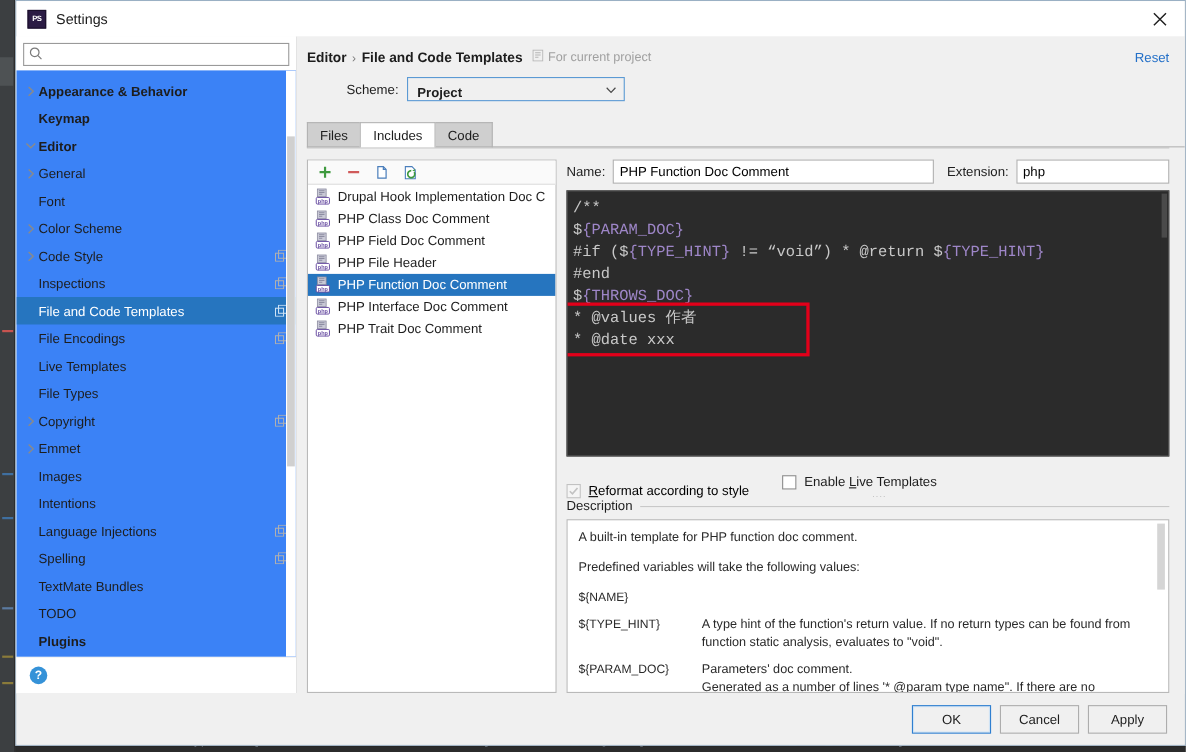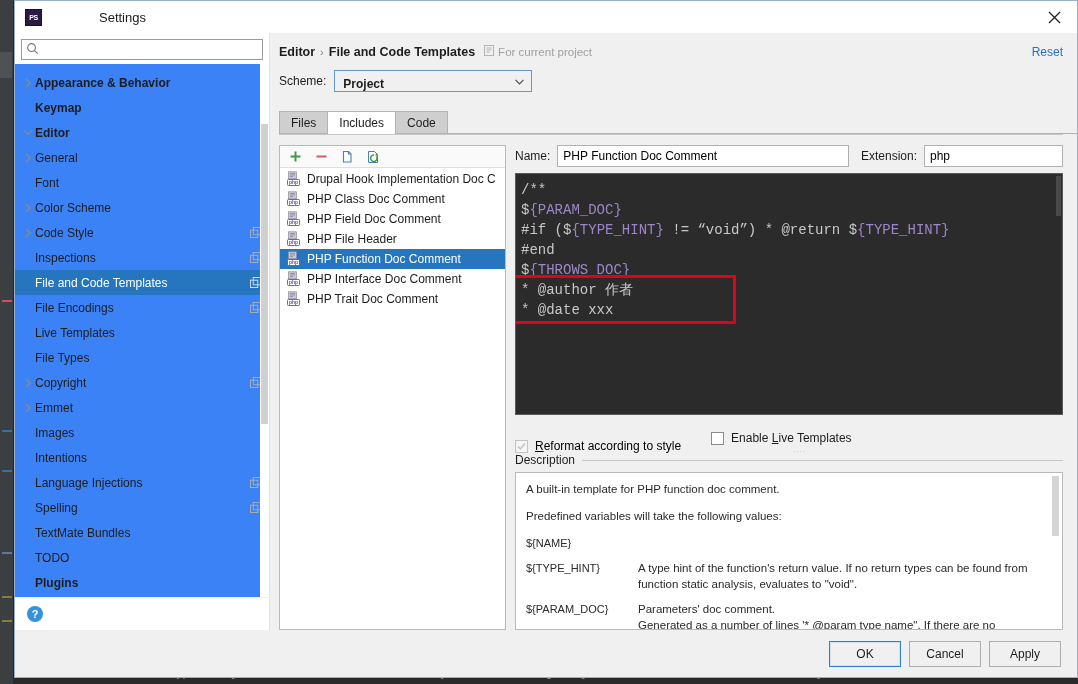--- a/index.html
+++ b/index.html
@@ -50,21 +50,20 @@
     display: flex; flex-direction: column;
   }
 
   
   #title-bar {
     height: 32px; min-height: 32px;
     background: #ffffff;
     display: flex; align-items: center;
     padding-left: 10px;
     position: relative;
-    gap: 48px;
   }
   #app-icon {
     width: 17px; height: 17px;
     background: #2b1b44;
     border: 1px solid #1a0f2b;
     display: flex; align-items: center; justify-content: center;
     font-size: 7px; font-weight: bold; color: #fff;
     font-family: "Liberation Sans", sans-serif;
     letter-spacing: -0.5px;
     margin-right: 9px;
@@ -187,20 +186,21 @@
     margin-left: 9px; color: #a0a0a0; font-size: 11.5px;
     display:flex; align-items:center; gap:4px;
   }
   #reset-link {
     position: absolute; right: 14px; top: 12px;
     color: #2470c8; font-size: 12px; cursor: default;
   }
   #scheme-row {
     display: flex; align-items: center;
     padding: 11px 0 0 9px;
+    margin-left: 36px;
   }
   #scheme-label { margin-right: 8px; }
   #scheme-select {
     width: 198px; height: 22px;
     border: 1px solid #5b9ad4;
     background: #f0f0f0;
     display: flex; align-items: flex-end;
     padding-left: 8px;
     position: relative;
     font-weight: bold;
@@ -808,21 +808,21 @@
             <input id="ext-input" type="text" value="php" style="">
           </div>
 
           <div id="code-editor">
             <div id="code-lines">
                 <div class="code-line"><span>/**</span></div>
                 <div class="code-line"><span>$</span><span class="var">{PARAM_DOC}</span></div>
                 <div class="code-line"><span>#if ($</span><span class="var">{TYPE_HINT}</span><span> != “void”) * @return $</span><span class="var">{TYPE_HINT}</span></div>
                 <div class="code-line"><span>#end</span></div>
                 <div class="code-line"><span>$</span><span class="var">{THROWS_DOC}</span></div>
-                <div class="code-line"><span>* @author 作者</span></div>
+                <div class="code-line"><span>* @values 作者</span></div>
                 <div class="code-line"><span>* @date xxx</span></div>
               </div>
             <div id="annotation-rect" style="left: -4px; top: 101px; width: 224px; height: 49px; border-color: rgb(226, 0, 26);"></div>
             <div id="code-scrollbar">
               <div id="code-scrollbar-thumb"></div>
             </div>
           </div>
 
           <div id="options-row">
             <div class="opt disabled">

